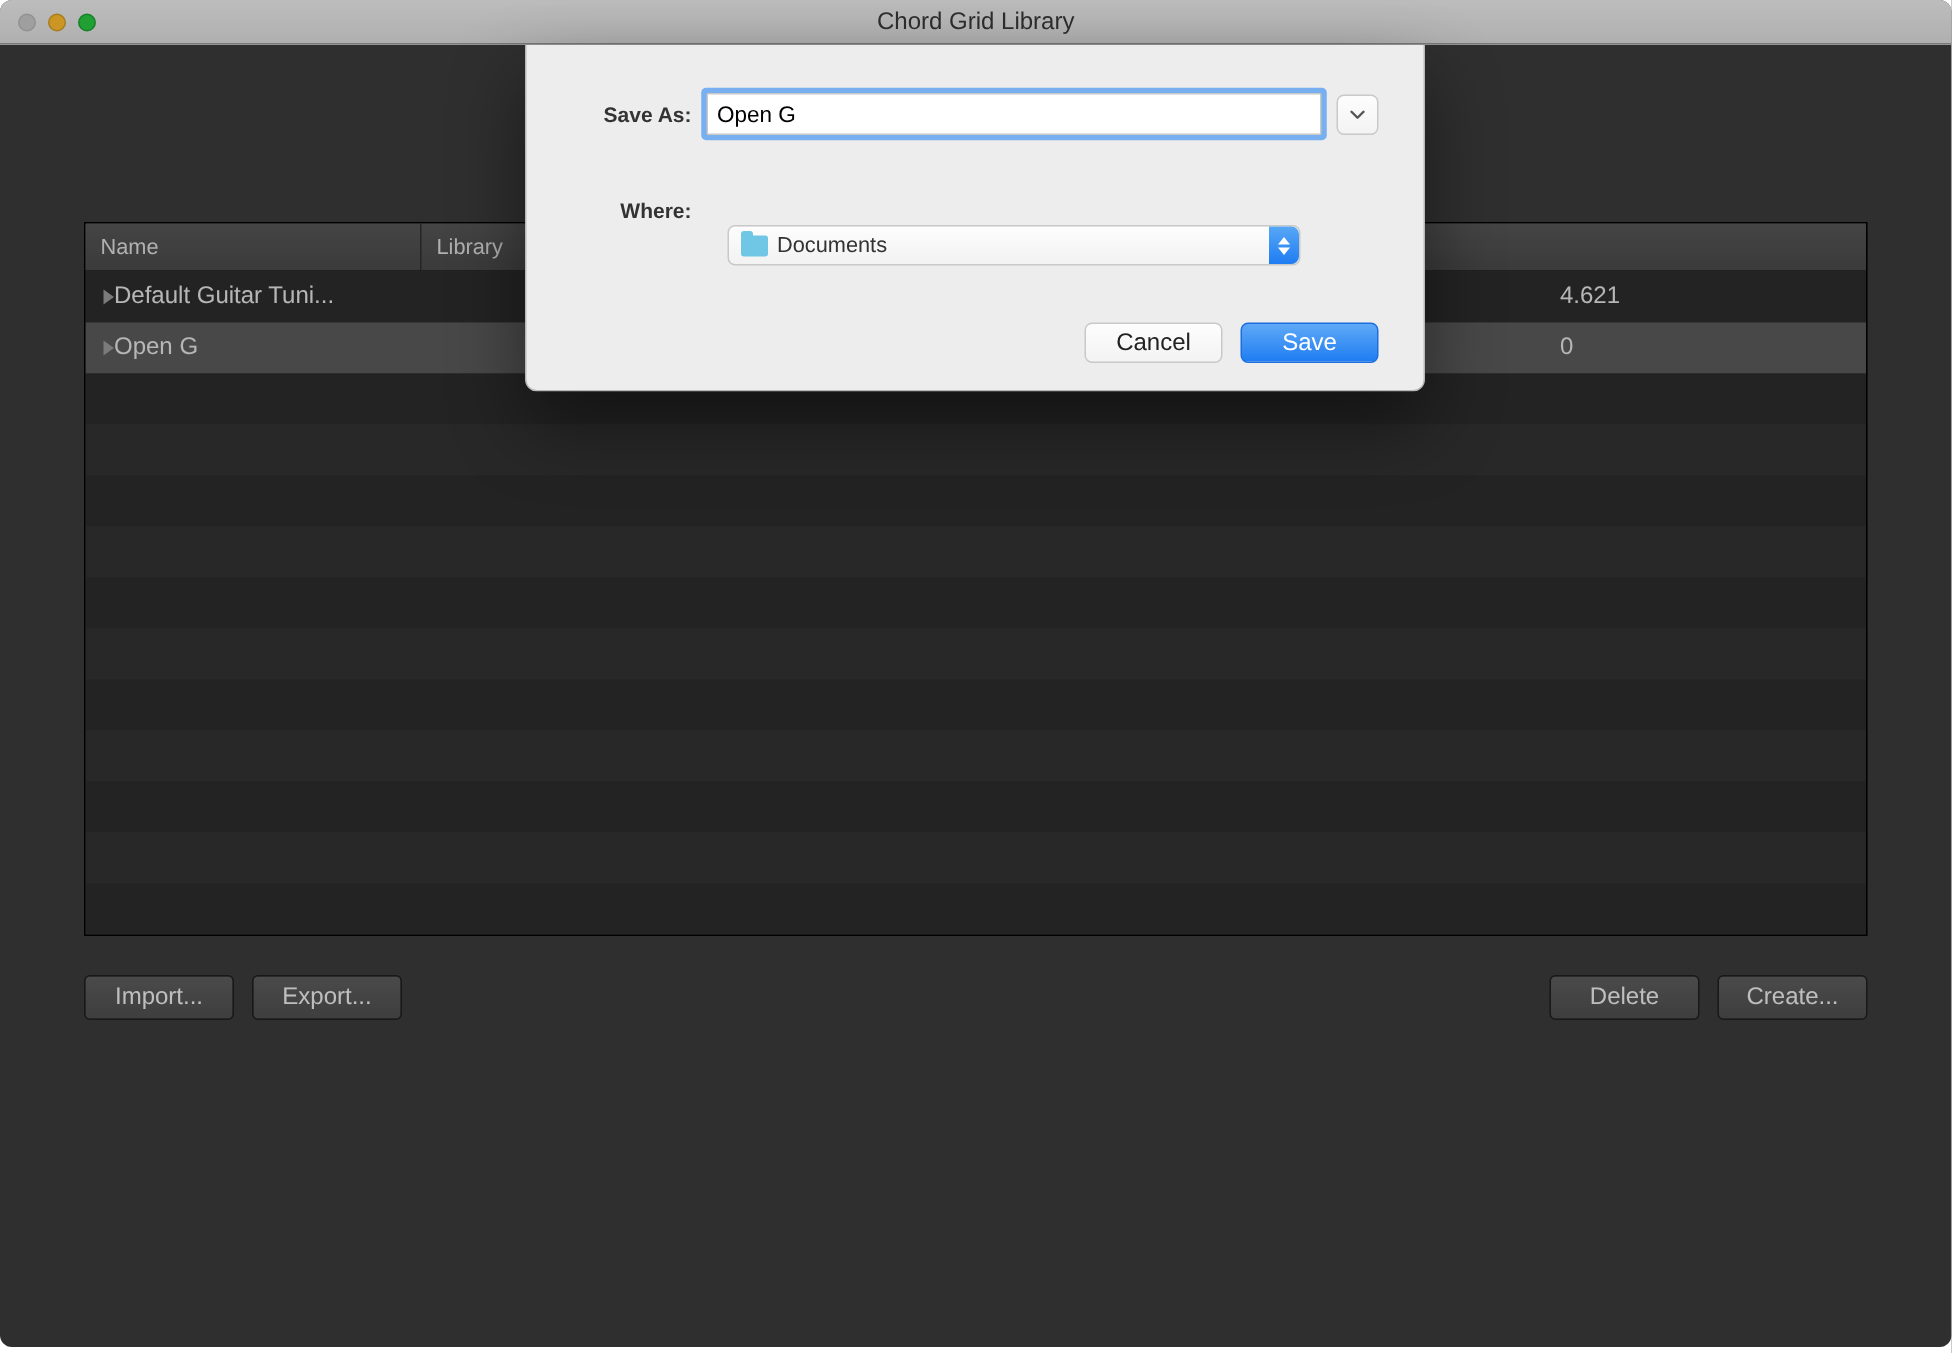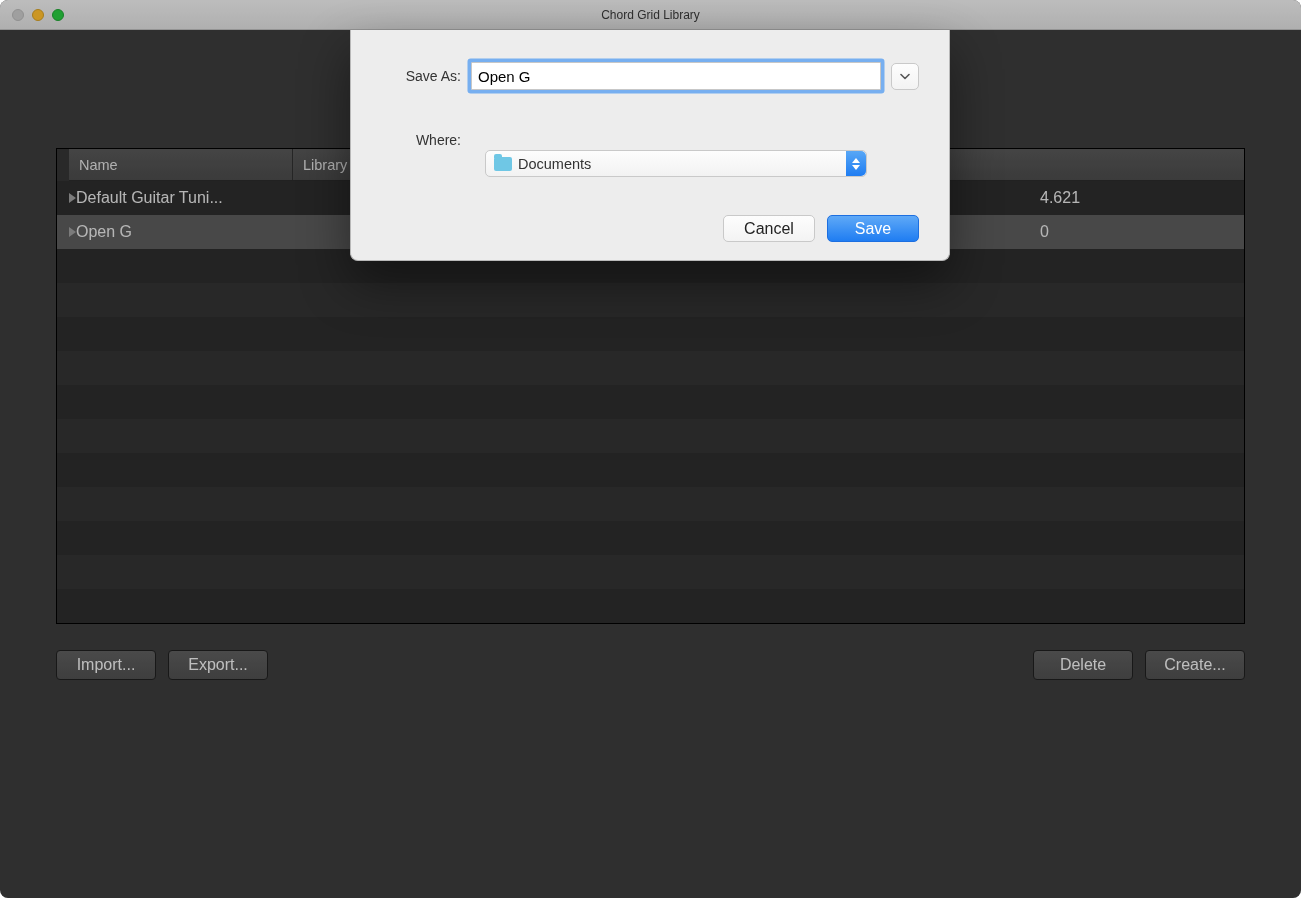--- a/index.html
+++ b/index.html
@@ -24,40 +24,40 @@
       display: flex; align-items: center;
       position: relative;
     }
     .traffic { display: flex; gap: 8px; margin-left: 12px; }
     .tl { width: 12px; height: 12px; border-radius: 50%; }
     .tl.close { background: #c7c7c7; border: 0.5px solid #b5b5b5; }
     .tl.min   { background: #febc2e; border: 0.5px solid #d19d25; }
     .tl.max   { background: #28c840; border: 0.5px solid #1fa232; }
     .title {
       position: absolute; left: 0; right: 0; text-align: center;
-      font-size: 12px; color: #3a3a3a; pointer-events: none;
+      font-size: 16px; color: #3a3a3a; pointer-events: none;
     }
 
     .body {
       flex: 1; position: relative;
       padding: 50px 56px 0 56px;
     }
 
     .table-wrap {
       position: absolute; left: 56px; right: 56px; top: 118px;
       height: 476px;
       border: 1px solid #000;
       background: #343434;
       display: flex; flex-direction: column;
     }
     .thead {
       height: 32px; display: flex;
       background: linear-gradient(#565656, #4a4a4a);
       border-bottom: 1px solid #2a2a2a;
-      color: #ddd; font-size: 14.5px; margin-left: 12px;
+      color: #ddd; font-size: 14.5px;
     }
     .th { display: flex; align-items: center; padding: 0 10px; border-right: 1px solid #2f2f2f; }
     .th:last-child { border-right: none; }
     .c-name  { width: 224px; }
     .c-lib   { width: 200px; }
     .c-mid   { flex: 1; }
     .c-basic { width: 214px; }
 
     .tbody { flex: 1; display: flex; flex-direction: column; overflow: hidden; }
     .tr { height: 34px; display: flex; align-items: stretch; color: #e4e4e4; font-size: 16px; }
@@ -109,21 +109,21 @@
       background: #ededed;
       border: 1px solid #b8b8b8;
       border-top: none;
       border-bottom-left-radius: 8px;
       border-bottom-right-radius: 8px;
       box-shadow: 0 22px 50px rgba(0,0,0,0.45);
       padding: 32px 30px 18px 30px;
       font-size: 14px; color: #333;
     }
     .row { display: flex; align-items: center; margin-bottom: 12px; gap: 10px; }
-    .lbl { width: 80px; text-align: right; font-size: 14px; }
+    .lbl { width: 80px; text-align: right; font-size: 14px; font-weight: bold; }
     .save-input {
       flex: 1; height: 28px;
       font-size: 15px; padding: 2px 6px;
       border: 1px solid #c7c7c7; background: #fff;
       outline: none;
       box-shadow: 0 0 0 3.5px rgba(97,163,240,0.85);
       border-radius: 1px;
     }
     .expand-btn {
       width: 28px; height: 27px;

